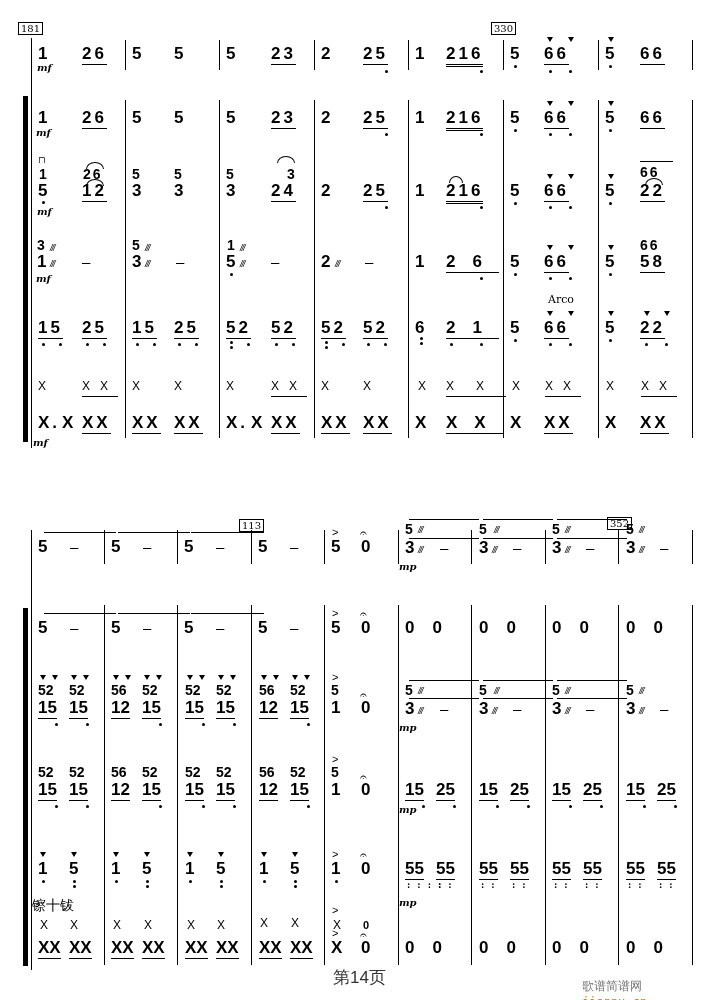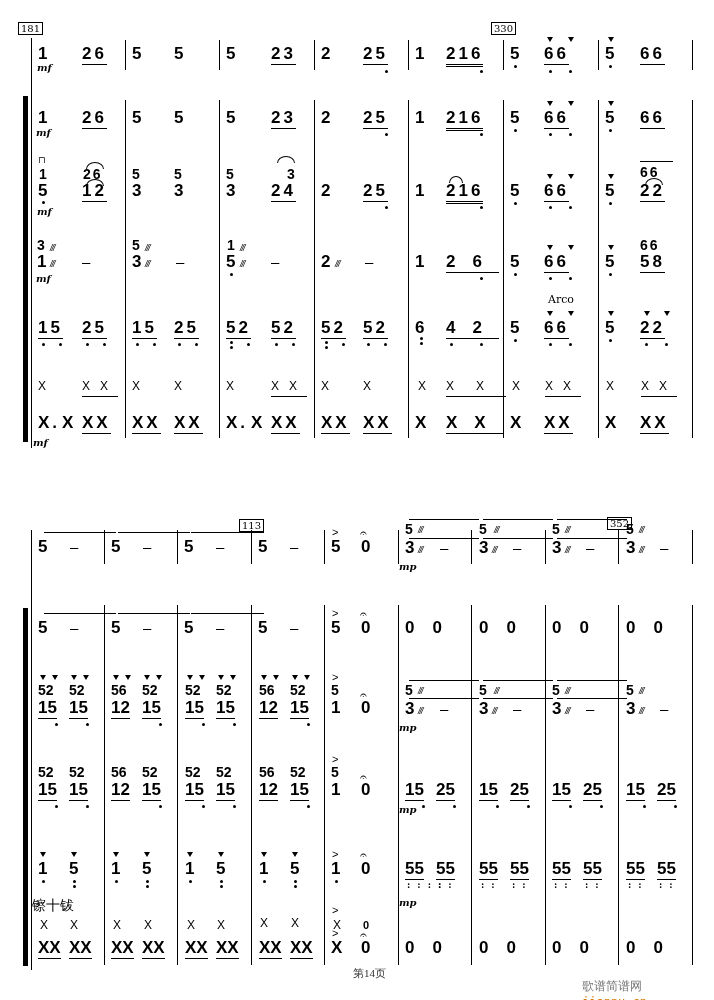--- a/index.html
+++ b/index.html
@@ -25,21 +25,21 @@
     .arc { position: absolute; border: 1.2px solid #000; border-bottom: none;
            border-radius: 50% 50% 0 0 / 100% 100% 0 0; height: 6px; }
     .tie { position: absolute; border-top: 1.3px solid #000; height: 5px; }
     .trem { position: absolute; font-size: 9px; font-style: italic; font-weight: normal;
             letter-spacing: -1px; }
     .dash { position: absolute; font-size: 15px; }
     .accent { position: absolute; font-size: 11px; font-weight: normal; }
     .fermata { position: absolute; font-size: 12px; font-weight: normal; }
     .label { position: absolute; font-family: "DejaVu Serif", serif; font-size: 11px; }
     .cn { position: absolute; font-family: "DejaVu Sans", sans-serif; font-size: 14px; }
-    .footer { position: absolute; font-family: Liberation Serif, serif; font-size: 11px; color: #333; margin-left: 20px; }
+    .footer { position: absolute; font-family: Liberation Sans, sans-serif; font-size: 17px; color: #333; }
     .watermark { position: absolute; font-size: 12px; color: #777; }
     .watermark .site { color: #d47a00; font-family: "DejaVu Sans Mono", monospace; }
   </style>
 </head>
 <body>
 
 <div class="page">
 
   <div class="rehearsal" style="left:18px;top:22px;">181</div>
   <div class="rehearsal" style="left:491px;top:22px;">330</div>
@@ -213,21 +213,21 @@
   <div class="cell ul1" style="left:321px;top:319px;">52</div>
   <div class="dot" style="left:325px;top:341px;"></div>
   <div class="dot" style="left:325px;top:346px;"></div>
   <div class="dot" style="left:342px;top:343px;"></div>
   <div class="cell ul1" style="left:363px;top:319px;">52</div>
   <div class="dot" style="left:367px;top:343px;"></div>
   <div class="dot" style="left:384px;top:343px;"></div>
   <div class="cell" style="left:415px;top:319px;">6</div>
   <div class="dot" style="left:420px;top:337px;"></div>
   <div class="dot" style="left:420px;top:342px;"></div>
-  <div class="cell ul1" style="left:446px;top:319px;letter-spacing:17px;">42</div>
+  <div class="cell ul1" style="left:446px;top:319px;letter-spacing:17px;">21</div>
   <div class="dot" style="left:450px;top:343px;"></div>
   <div class="dot" style="left:480px;top:343px;"></div>
   <div class="cell" style="left:510px;top:319px;">5</div>
   <div class="dot" style="left:514px;top:339px;"></div>
   <div class="tri" style="left:547px;top:311px;"></div>
   <div class="tri" style="left:568px;top:311px;"></div>
   <div class="cell ul1" style="left:544px;top:319px;">66</div>
   <div class="dot" style="left:549px;top:343px;"></div>
   <div class="dot" style="left:569px;top:343px;"></div>
   <div class="tri" style="left:608px;top:311px;"></div>

